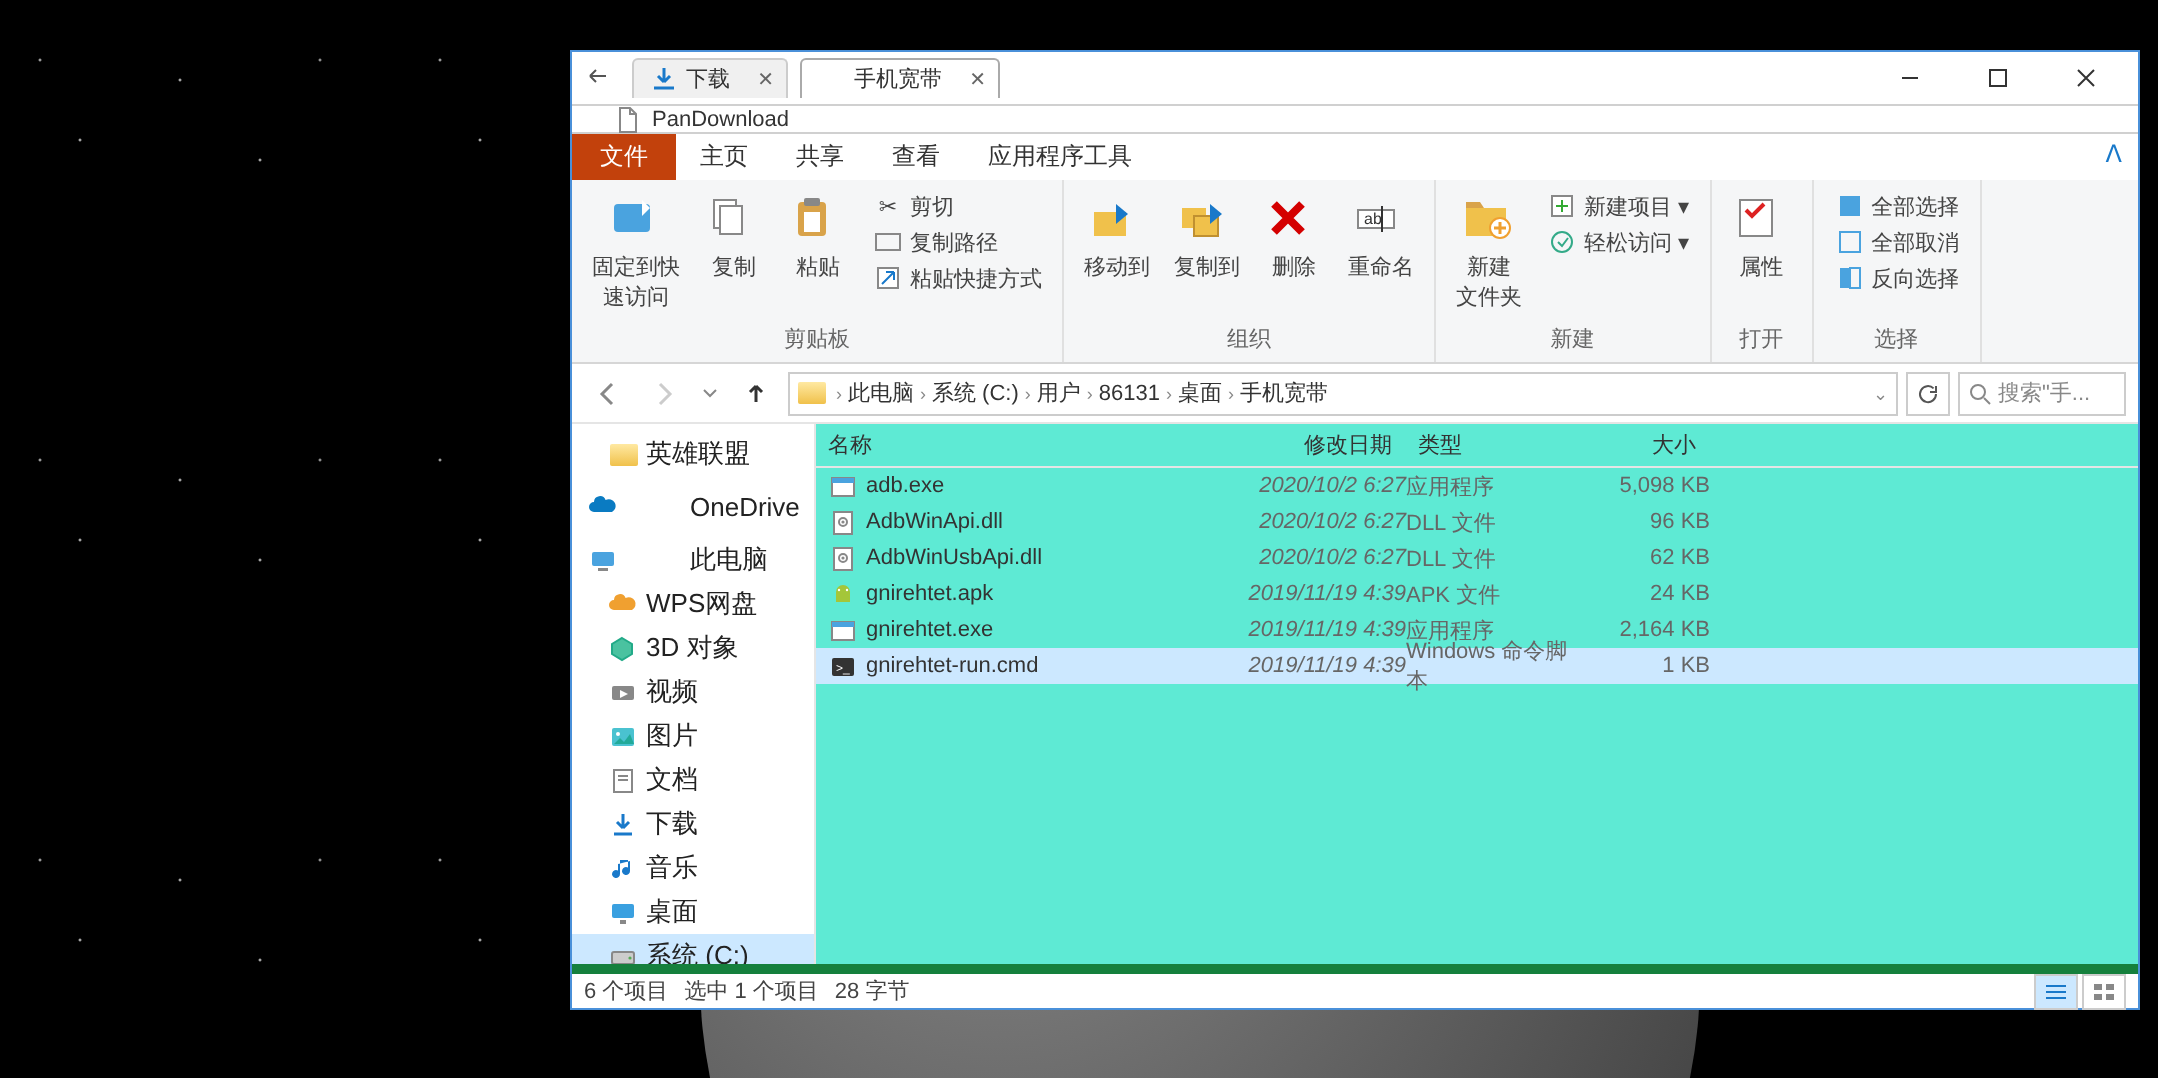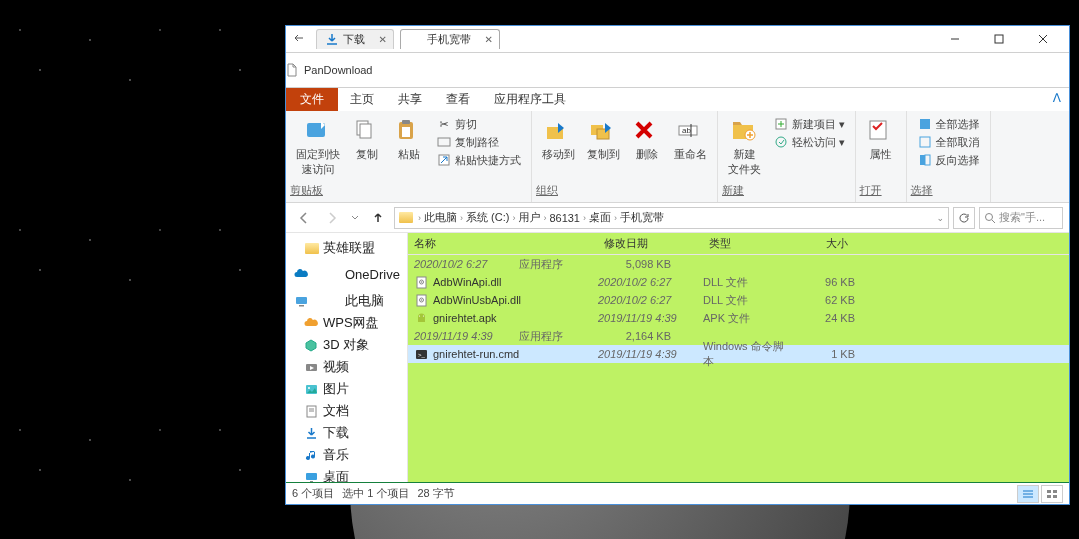--- a/index.html
+++ b/index.html
@@ -8,66 +8,66 @@
 .moon { position: absolute; bottom: -200px; left: 350px; width: 500px; height: 500px; border-radius: 50%; background: radial-gradient(circle at 30% 30%, #888, #555 60%, #333); }
 .window { position: absolute; left: 285px; top: 25px; width: 785px; height: 480px; background: #fff; border: 1px solid #4a90d9; display: flex; flex-direction: column; font-size: 12px; color: #333; }
 .tabbar { height: 26px; background: #fff; display: flex; align-items: center; padding: 0 4px; }
 .qtool { width: 14px; height: 14px; margin: 0 3px; color: #555; }
 .tab { display: flex; align-items: center; padding: 2px 28px 2px 8px; margin-left: 6px; background: #f0f0f0; border: 1px solid #ccc; border-bottom: none; border-radius: 3px 3px 0 0; font-size: 11px; position: relative; }
 .tab.active { background: #fff; border-color: #aaa; }
 .tab-icon { width: 14px; height: 14px; margin-right: 4px; }
 .tab-close { position: absolute; right: 6px; font-size: 10px; color: #666; }
 .winbtns { margin-left: auto; display: flex; }
 .winbtn { width: 44px; height: 24px; display: flex; align-items: center; justify-content: center; color: #333; }
-.titlebar { height: 36px; background: #fff; border-top: 1px solid #d0d0d0; border-bottom: 1px solid #d0d0d0; display: flex; align-items: center; padding: 0 0; font-size: 11px; }
+.titlebar { height: 15px; background: #fff; border-top: 1px solid #d0d0d0; border-bottom: 1px solid #d0d0d0; display: flex; align-items: center; padding: 0 22px; font-size: 11px; }
 .titlebar .doc-icon { width: 14px; height: 14px; margin-right: 4px; }
 .menubar { height: 23px; background: #fff; display: flex; align-items: stretch; font-size: 12px; }
 .menu-file { background: #c2410c; color: #fff; padding: 3px 14px; }
 .menu-item { padding: 3px 12px; color: #333; }
 .menubar .chev { margin-left: auto; padding: 3px 8px; color: #1979ca; }
 .ribbon { height: 92px; background: #f5f6f7; border-bottom: 1px solid #d6d6d6; display: flex; font-size: 11px; color: #444; }
 .rgroup { display: flex; flex-direction: column; border-right: 1px solid #e0e0e0; padding: 2px 4px; }
 .rgroup-body { flex: 1; display: flex; align-items: flex-start; }
-.rgroup-label { font-size: 11px; color: #666; padding-bottom: 2px; text-decoration: underline; }
+.rgroup-label { text-align: center; font-size: 11px; color: #666; padding-bottom: 2px; }
 .rbig { display: flex; flex-direction: column; align-items: center; padding: 2px 6px; min-width: 42px; }
 .rbig .ico { width: 30px; height: 30px; margin-bottom: 2px; display: flex; align-items: center; justify-content: flex-start; }
 .rsmall { display: flex; align-items: center; padding: 1px 4px; white-space: nowrap; }
 .rsmall .ico { width: 16px; height: 16px; margin-right: 3px; display: flex; align-items: center; justify-content: center; }
 .rcol { display: flex; flex-direction: column; padding: 2px 2px; }
 .addrrow { height: 30px; background: #fff; border-bottom: 1px solid #e5e5e5; display: flex; align-items: center; padding: 0 6px; gap: 4px; }
 .navbtn { width: 24px; height: 24px; border-radius: 2px; display: flex; align-items: center; justify-content: center; color: #888; }
 .navbtn.enabled { color: #333; }
 .addrbar { flex: 1; height: 22px; border: 1px solid #ccc; display: flex; align-items: center; padding: 0 4px; font-size: 11px; }
 .addrbar .seg { padding: 0 2px; }
 .addrbar .sep { color: #888; padding: 0 1px; font-size: 9px; }
 .addr-refresh { width: 22px; height: 22px; border: 1px solid #ccc; display: flex; align-items: center; justify-content: center; }
 .searchbox { width: 84px; height: 22px; border: 1px solid #ccc; display: flex; align-items: center; padding: 0 4px; color: #888; font-size: 11px; }
 .body { flex: 1; display: flex; overflow: hidden; }
 .sidebar { width: 122px; background: #fff; border-right: 1px solid #e5e5e5; padding: 4px 0; overflow: hidden; }
 .sb-item { display: flex; align-items: center; padding: 2px 4px 2px 18px; font-size: 13px; color: #222; }
 .sb-item.l1 { padding-left: 8px; gap: 32px; }
 .sb-item.sel { background: #cce8ff; }
 .sb-ico { width: 15px; height: 15px; margin-right: 4px; display: flex; align-items: center; justify-content: center; }
 .sb-sp { height: 6px; }
-.filepane { flex: 1; display: flex; flex-direction: column; background: #bef264; }
+.filepane { flex: 1; display: flex; flex-direction: column; background: #5eead4; }
 .colhead { height: 22px; border-bottom: 1px solid #e5e5e5; display: flex; align-items: center; font-size: 11px; color: #333; }
 .colhead > div { padding: 0 6px; border-right: 1px solid transparent; }
 .c-name { width: 190px; }
-.c-date { width: 105px; }
+.c-date { width: 105px; text-align: right; }
 .c-type { width: 90px; }
 .c-size { width: 62px; text-align: right; }
 .flist { flex: 1; }
 .frow { height: 18px; display: flex; align-items: center; font-size: 11px; color: #333; padding-left: 6px; }
 .frow.sel { background: #cce8ff; }
 .f-ico { width: 15px; height: 15px; margin-right: 4px; }
 .frow .c-name { display: flex; align-items: center; width: 184px; }
 .frow .c-date { color: #666; font-style: italic; }
 .frow .c-type { color: #666; }
 .frow .c-size { color: #666; }
-.statusbar { height: 22px; border-top: 1px solid #15803d; display: flex; align-items: center; padding: 0 6px; font-size: 11px; color: #444; background: #fff; }
+.statusbar { height: 22px; border-top: 5px solid #15803d; display: flex; align-items: center; padding: 0 6px; font-size: 11px; color: #444; background: #fff; }
 .statusbar .spacer { flex: 1; }
 .viewbtn { width: 22px; height: 18px; border: 1px solid #ccc; margin-left: 2px; display: flex; align-items: center; justify-content: center; }
 .folder-ico { width: 14px; height: 11px; background: linear-gradient(#ffe9a2, #f0c14b); border-radius: 1px; }
 svg { display: block; }
 </style>
 </head>
 <body>
 <div class="stars"></div>
 <div class="moon"></div>
 
@@ -485,20 +485,29 @@
       </div>
     <div class="filepane">
       <div class="colhead">
         <div class="c-name">名称</div>
         <div class="c-date">修改日期</div>
         <div class="c-type">类型</div>
         <div class="c-size">大小</div>
       </div>
       <div class="flist" id="flist">
           <div class="frow">
+            <div class="c-name">
+              <span class="f-ico">
+                <svg width="15" height="15" viewBox="0 0 15 15">
+                  <rect x="2" y="3" width="11" height="9" fill="#fff" stroke="#888"></rect>
+                  <rect x="2" y="3" width="11" height="2.5" fill="#4aa3df"></rect>
+                </svg>
+              </span>
+              <span>adb.exe</span>
+            </div>
             <div class="c-date">2020/10/2 6:27</div>
             <div class="c-type">应用程序</div>
             <div class="c-size">5,098 KB</div>
           </div>
           <div class="frow">
             <div class="c-name">
               <span class="f-ico">
                 <svg width="15" height="15" viewBox="0 0 15 15">
                   <rect x="3" y="2" width="9" height="11" fill="#fff" stroke="#888"></rect>
                   <circle cx="7.5" cy="7" r="2" fill="none" stroke="#888"></circle>
@@ -535,20 +544,29 @@
                   <circle cx="9.5" cy="5" r="0.6" fill="#fff"></circle>
                 </svg>
               </span>
               <span>gnirehtet.apk</span>
             </div>
             <div class="c-date">2019/11/19 4:39</div>
             <div class="c-type">APK 文件</div>
             <div class="c-size">24 KB</div>
           </div>
           <div class="frow">
+            <div class="c-name">
+              <span class="f-ico">
+                <svg width="15" height="15" viewBox="0 0 15 15">
+                  <rect x="2" y="3" width="11" height="9" fill="#fff" stroke="#888"></rect>
+                  <rect x="2" y="3" width="11" height="2.5" fill="#4aa3df"></rect>
+                </svg>
+              </span>
+              <span>gnirehtet.exe</span>
+            </div>
             <div class="c-date">2019/11/19 4:39</div>
             <div class="c-type">应用程序</div>
             <div class="c-size">2,164 KB</div>
           </div>
           <div class="frow sel">
             <div class="c-name">
               <span class="f-ico">
                 <svg width="15" height="15" viewBox="0 0 15 15">
                   <rect x="2" y="3" width="11" height="9" fill="#333" rx="1"></rect>
                   <text x="4" y="10" font-size="6" fill="#fff">&gt;_</text>

